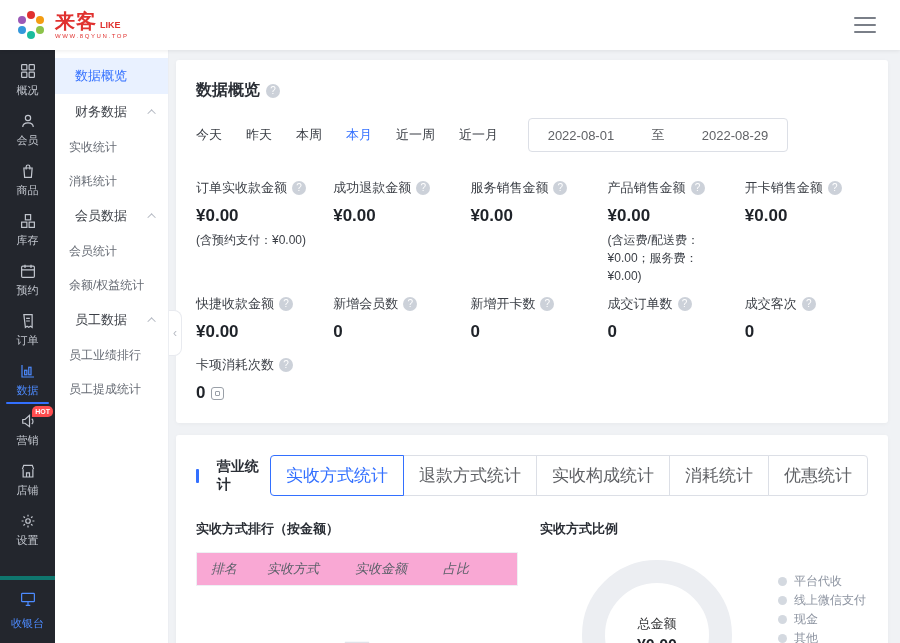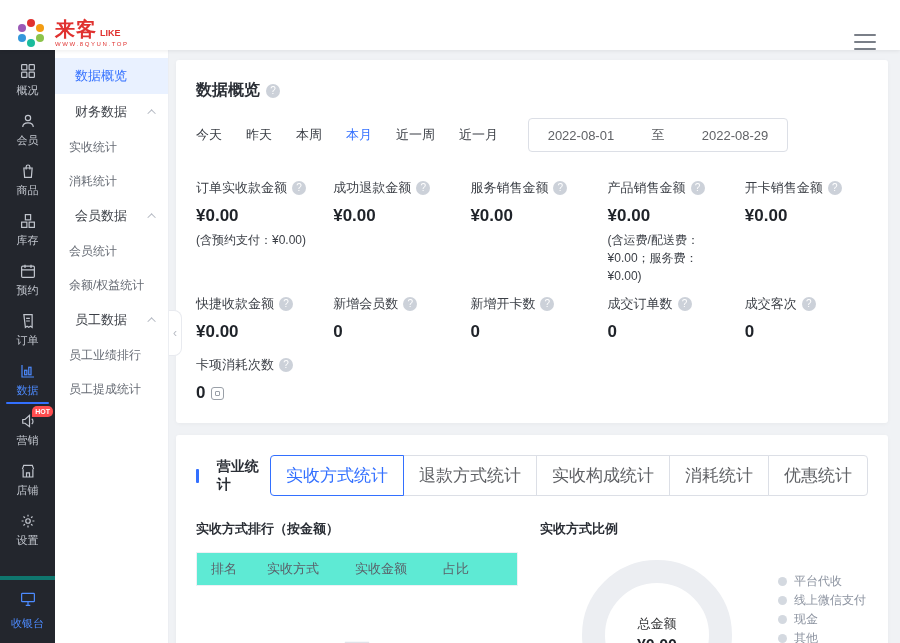--- a/index.html
+++ b/index.html
@@ -1,21 +1,21 @@
 <!DOCTYPE html>
 <html><head>
 <meta charset="utf-8">
 <style>
   * { margin:0; padding:0; box-sizing:border-box; }
   html,body { width:900px; height:643px; overflow:hidden; background:#f0f2f5;
     font-family:"Liberation Sans","DejaVu Sans",sans-serif; color:#303133; }
   .app { width:900px; height:643px; display:flex; flex-direction:column; }
 
   
-  .hdr { height:50px; background:#fff; display:flex; align-items:flex-end;
+  .hdr { height:50px; background:#fff; display:flex; align-items:center;
     justify-content:space-between; padding:0 24px 0 14px; box-shadow:0 1px 4px rgba(0,0,0,.08);
     position:relative; z-index:5; flex:0 0 50px; }
   .logo { display:flex; align-items:center; gap:7px; cursor:pointer; }
   .brand-line { display:flex; align-items:flex-end; gap:3px; }
   .brand-name { font-size:20px; font-weight:bold; color:#e0312f; line-height:20px; letter-spacing:1px;}
   .brand-like { font-size:9px; font-weight:bold; color:#e0312f; line-height:12px; }
   .brand-sub { font-size:6px; color:#e0312f; letter-spacing:1.6px; margin-top:2px; }
   .hamburger { width:22px; height:16px; display:flex; flex-direction:column; justify-content:space-between; cursor:pointer; }
   .hamburger i { display:block; height:2px; background:#7a7f88; border-radius:1px; }
 
@@ -88,21 +88,21 @@
     background:#fff; cursor:pointer; position:relative; white-space:nowrap; }
   .tab:first-child { border-radius:4px 0 0 4px; margin-left:0; }
   .tab:last-child { border-radius:0 4px 4px 0; }
   .tab.active { color:#3370ff; border-color:#3370ff; z-index:1; }
 
   .biz-body { display:flex; margin-top:24px; }
   .rank { flex:0 0 322px; }
   .prop { flex:1; margin-left:22px; }
   .sec-title { font-size:13px; font-weight:bold; color:#2b2f36; }
   .thead { margin-top:14px; display:grid; grid-template-columns:56px 1fr 1fr 60px; align-items:center;
-    height:34px; background:#5eead4; border:1px solid #eef0f4; padding:0 14px; font-size:13px; color:#5a6069; }
+    height:34px; background:#f9a8d4; border:1px solid #eef0f4; padding:0 14px; font-size:13px; color:#5a6069;font-style:italic; }
   .empty { display:flex; flex-direction:column; align-items:center; padding-top:48px; color:#c0c4cc; font-size:12px; }
   .empty svg { display:block; margin-bottom:8px; }
 
   .chart-row { display:flex; align-items:flex-start; margin-top:22px; }
   .donut { position:relative; width:150px; height:150px; border-radius:50%; border:23px solid #eceef2;
     margin-left:42px; flex:0 0 150px; }
   .donut-center { position:absolute; inset:0; display:flex; flex-direction:column; align-items:center;
     justify-content:center; gap:4px; }
   .dc-label { font-size:13px; color:#303133; }
   .dc-value { font-size:16px; font-weight:bold; color:#1f2329; }

